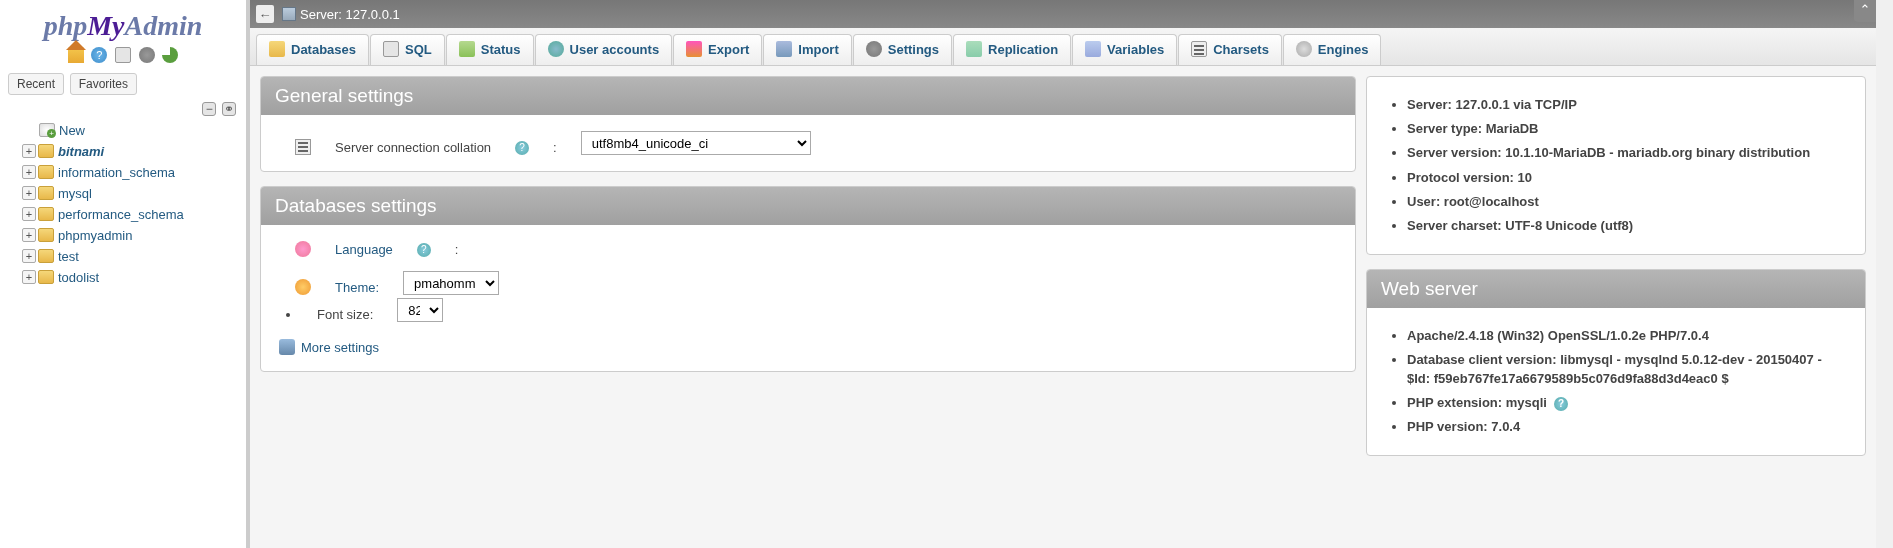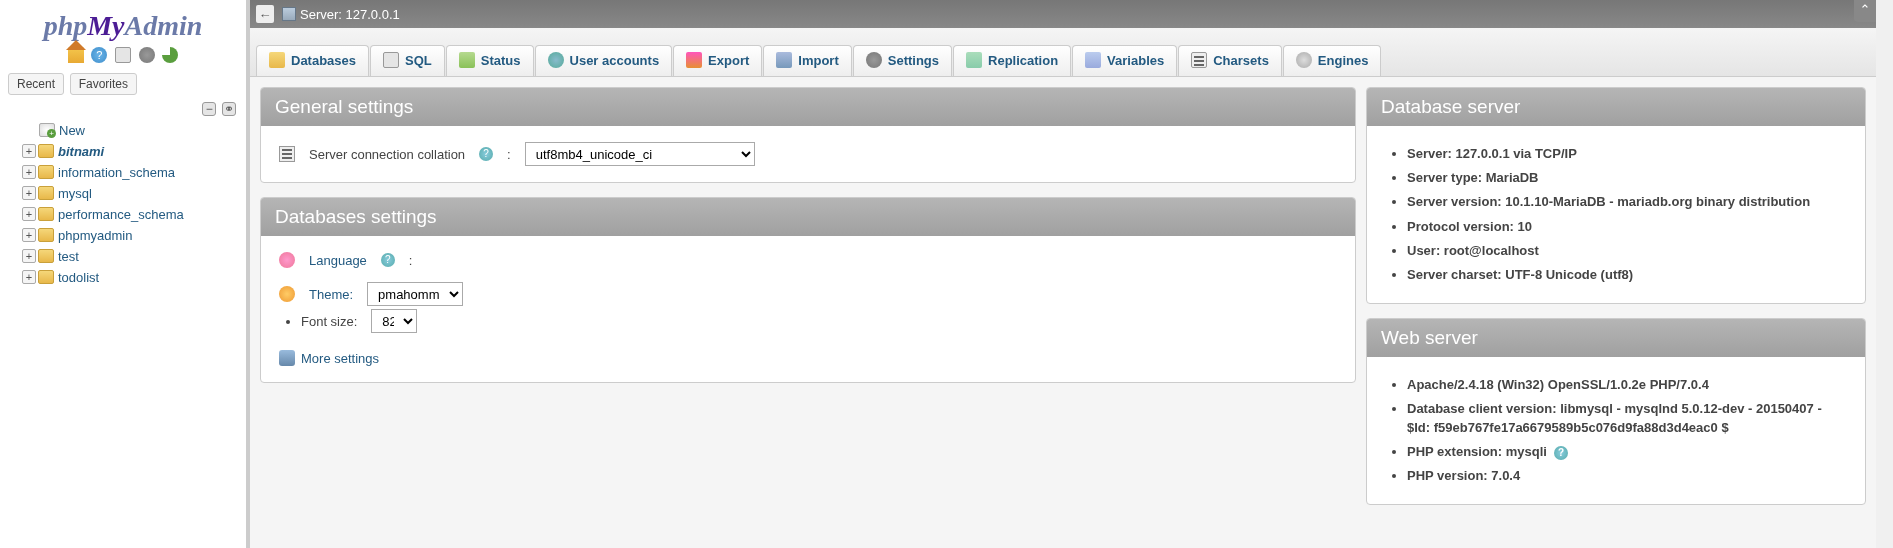--- a/index.html
+++ b/index.html
@@ -43,21 +43,21 @@
 
 
 .main { flex: 1; background: #f5f5f5; display:flex; flex-direction:column; overflow:hidden; position:relative; }
 .topbar { height: 28px; background: linear-gradient(#777,#888); color:#fff; display:flex; align-items:center; padding: 0 6px; font-size:13px; }
 .topbar .back { width:18px; height:18px; background:#eee; color:#555; text-align:center; line-height:18px; border-radius:2px; margin-right:8px; cursor:pointer; }
 .topbar .srv-ico { width:14px; height:14px; background:linear-gradient(#bcd,#9ab); border:1px solid #678; margin-right:4px; }
 .topbar a { color:#fff; text-decoration:none; }
 .topbar .collapse-panel { position:absolute; right:0; top:0; width:22px; height:22px; background:#888; text-align:center; line-height:20px; cursor:pointer; border-bottom-left-radius:4px; }
 
 .tabs { display:flex; background:linear-gradient(#f5f5f5,#e5e5e5); border-bottom:1px solid #ccc; padding: 6px 6px 0; gap:1px; }
-.tab { display:flex; align-items:center; padding: 6px 12px 8px; background:linear-gradient(#fff,#eee); border:1px solid #ccc; border-bottom:none; border-radius:4px 4px 0 0; cursor:pointer; color:#235a81; font-weight:bold; font-size:13px;margin-top:11px; }
+.tab { display:flex; align-items:center; padding: 6px 12px 8px; background:linear-gradient(#fff,#eee); border:1px solid #ccc; border-bottom:none; border-radius:4px 4px 0 0; cursor:pointer; color:#235a81; font-weight:bold; font-size:13px; }
 .tab .tico { width:16px; height:16px; margin-right:6px; display:inline-block; }
 .tico.db{background:linear-gradient(#f5d77a,#e8b84a);border-radius:2px;}
 .tico.sql{background:#e5e5e5;border:1px solid #999;border-radius:2px;}
 .tico.stat{background:linear-gradient(#b5d98f,#8ac158);border-radius:2px;}
 .tico.usr{background:radial-gradient(#8bc,#5a9);border-radius:50%;}
 .tico.exp{background:linear-gradient(#f5b,#e79033);border-radius:2px;position:relative;}
 .tico.imp{background:linear-gradient(#abd,#79b);border-radius:2px;}
 .tico.set{background:radial-gradient(#999,#777);border-radius:50%;}
 .tico.rep{background:linear-gradient(#adb,#8ca);border-radius:2px;}
 .tico.var{background:linear-gradient(#bce,#9ad);border-radius:2px;}
@@ -66,21 +66,21 @@
 .tico.eng{background:radial-gradient(#ddd,#aaa);border-radius:50%;}
 
 .content { flex:1; padding: 10px; display:flex; gap:10px; overflow:auto; }
 .col-left { flex: 1; display:flex; flex-direction:column; gap:14px; }
 .col-right { width: 500px; display:flex; flex-direction:column; gap:14px; }
 
 .panel { background:#fff; border:1px solid #ccc; border-radius:4px; overflow:hidden; }
 .panel-hd { background:linear-gradient(#b5b5b5,#a0a0a0); color:#fff; padding: 8px 14px; font-size:19px; font-weight:300; }
 .panel-bd { padding: 16px 18px; }
 
-.form-row { display:flex; align-items:center; gap:14px; margin-bottom:0; }
+.form-row { display:flex; align-items:flex-end; gap:24px; margin-bottom:0;margin-left:16px; }
 .form-row + .form-row, .panel-bd > ul + .form-row, .panel-bd .more-row { margin-top:14px; }
 .glyph { display:inline-block; width:16px; height:16px; vertical-align:middle; }
 .glyph.collation{background:#eee;border:1px solid #999;position:relative;}
 .glyph.collation::after{content:'';position:absolute;left:2px;top:2px;right:2px;height:2px;background:#666;box-shadow:0 4px #666,0 8px #666;}
 .glyph.lang{background:radial-gradient(#f9c,#e79);border-radius:50%;}
 .glyph.theme{background:radial-gradient(#fc6,#e93);border-radius:50%;}
 .glyph.wrench{background:linear-gradient(#9bd,#68a);border-radius:3px;}
 .hint { width:14px;height:14px;border-radius:50%;background:radial-gradient(#8cd,#5aa);color:#fff;text-align:center;font-size:10px;line-height:14px;display:inline-block;cursor:help; }
 select { border:1px solid #aaa; padding:2px 6px; font-size:13px; background:#fff; height:24px; }
 .sel-wide { width: 230px; }
@@ -276,21 +276,20 @@
               <span class="link">More settings</span>
             </div>
           </div>
         </div>
 
       </div>
 
       <div class="col-right">
 
         <div class="panel">
-          <div class="panel-hd">Database server</div>
           <div class="panel-bd">
             <ul class="info-list">
               <li>Server: 127.0.0.1 via TCP/IP</li>
               <li>Server type: MariaDB</li>
               <li>Server version: 10.1.10-MariaDB - mariadb.org binary distribution</li>
               <li>Protocol version: 10</li>
               <li>User: root@localhost</li>
               <li>Server charset: UTF-8 Unicode (utf8)</li>
             </ul>
           </div>

